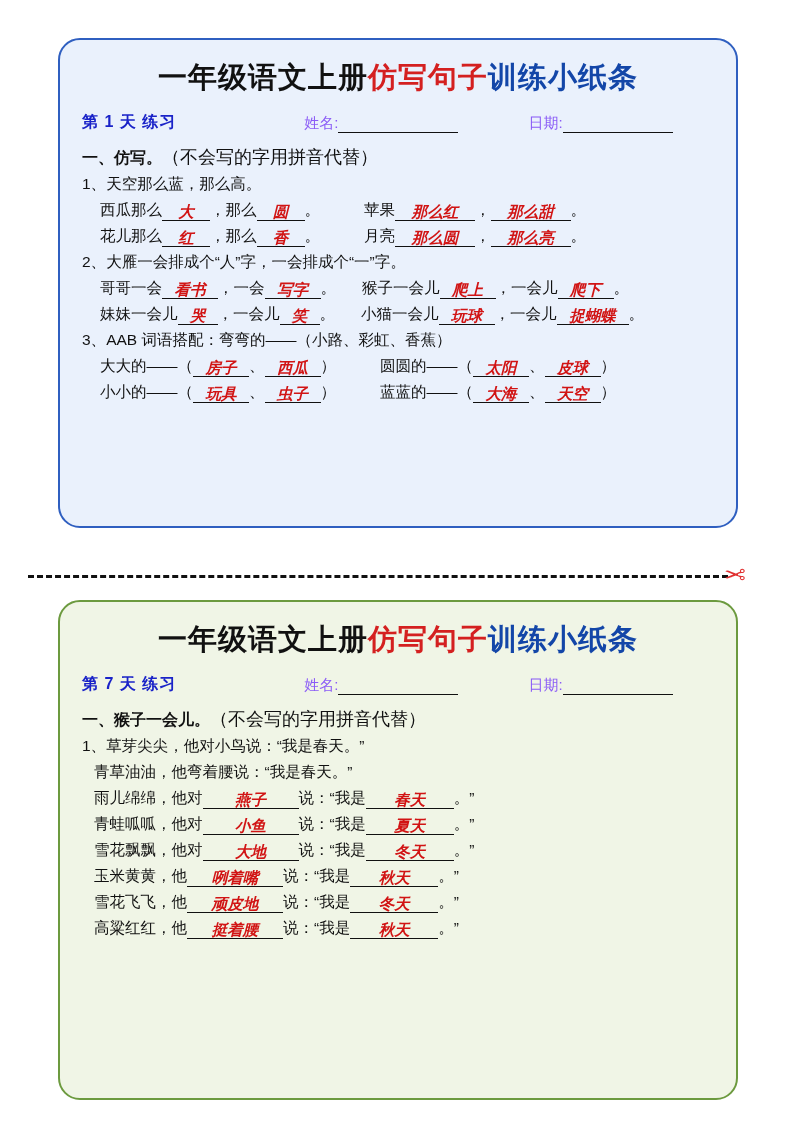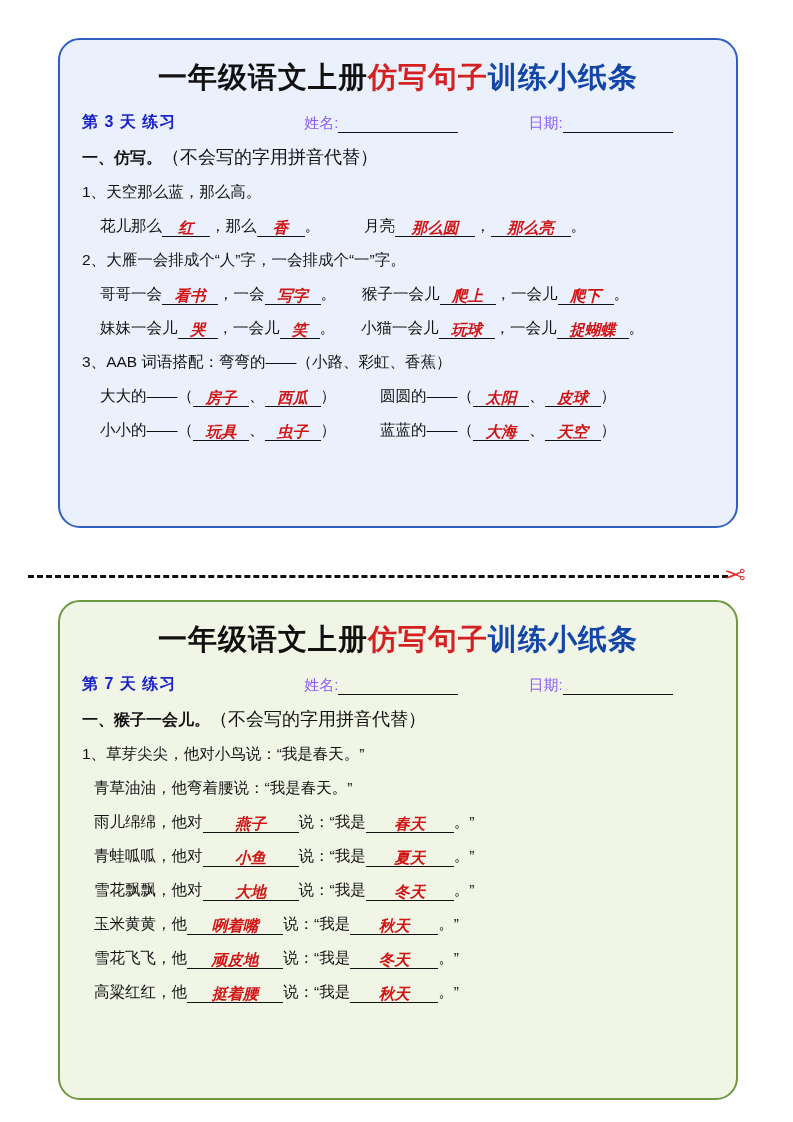--- a/index.html
+++ b/index.html
@@ -66,21 +66,21 @@
     margin-top:12px;
     padding:0 22px;
     font-size:16px;
     font-weight:bold;
   }
   .sect .note{font-weight:normal;font-size:18px;}
 
   .line{
     padding:0 22px;
     font-size:15.5px;
-    margin-top:13px;
+    margin-top:5px;
     white-space:nowrap;
   }
   .line.ind{padding-left:40px;}
   .line.ind2{padding-left:34px;}
 
   
   .ans{
     display:inline-block;
     text-align:center;
     color:#d11414;
@@ -122,37 +122,40 @@
 
 <div class="page">
 
   <div class="card card1">
 
     <div class="title">
       <span class="blk">一年级语文上册</span><span class="red">仿写句子</span><span class="blu">训练小纸条</span>
     </div>
 
     <div class="meta">
-      <span class="day">第 3 天 练习</span>
+      <span class="day">第 1 天 练习</span>
       <span class="sp1"></span>
       <span class="lbl">姓名:</span>
       <span class="blank b120"></span>
       <span class="sp2"></span>
       <span class="lbl">日期:</span>
       <span class="blank b110"></span>
     </div>
 
     <div class="sect">
       <span>一、仿写。</span><span class="note">（不会写的字用拼音代替）</span>
     </div>
 
     <div class="line">
       <span>1、</span><span>天空那么蓝，那么高。</span>
     </div>
 
+    <div class="line ind">
+      <span>西瓜那么</span><span class="ans w48">大</span><span>，那么</span><span class="ans w48">圆</span><span>。</span><span class="gap-l"></span><span>苹果</span><span class="ans w80">那么红</span><span>，</span><span class="ans w80">那么甜</span><span>。</span>
+    </div>
 
     <div class="line ind">
       <span>花儿那么</span><span class="ans w48">红</span><span>，那么</span><span class="ans w48">香</span><span>。</span><span class="gap-l"></span><span>月亮</span><span class="ans w80">那么圆</span><span>，</span><span class="ans w80">那么亮</span><span>。</span>
     </div>
 
     <div class="line">
       <span>2、</span><span>大雁一会排成个“人”字，一会排成个“一”字。</span>
     </div>
 
     <div class="line ind">

